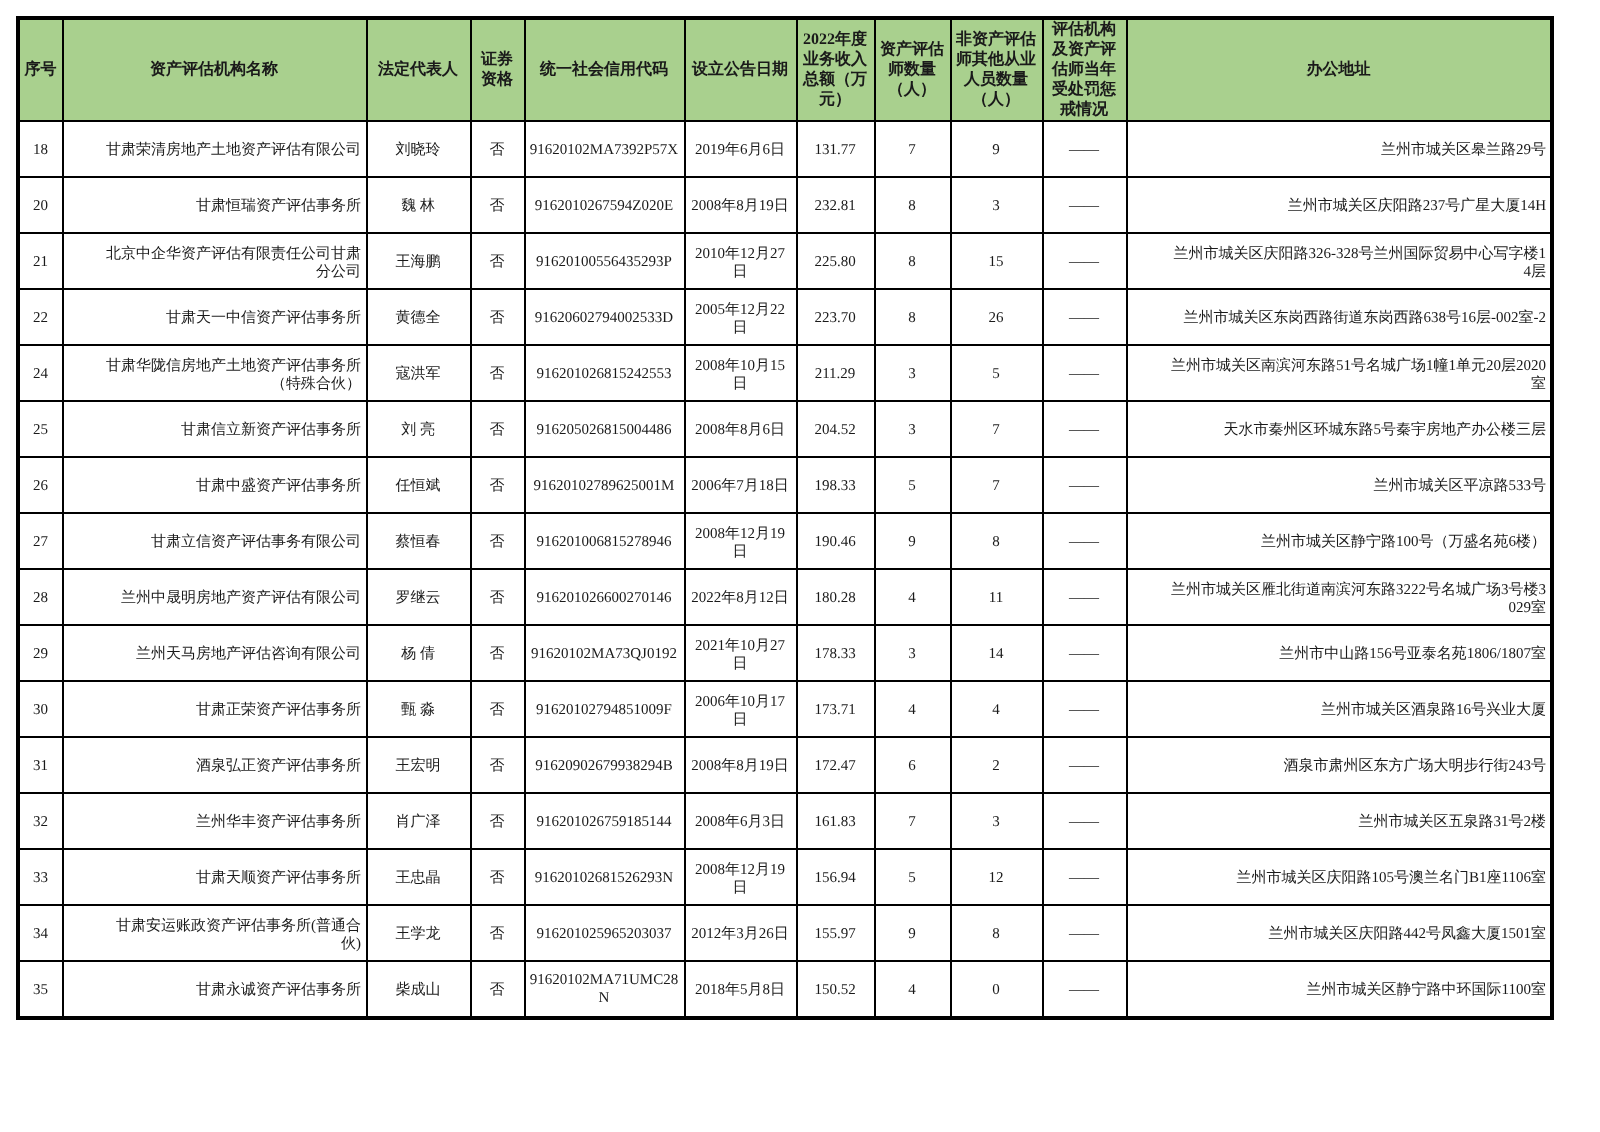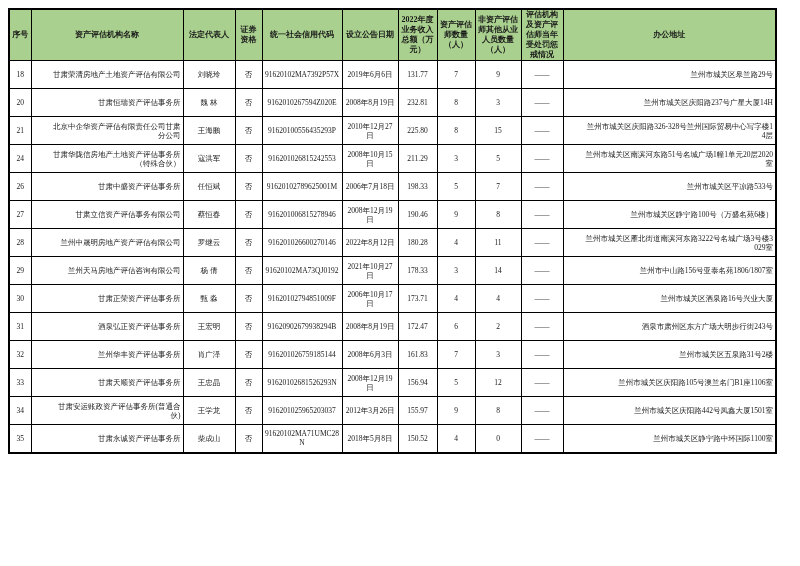--- a/index.html
+++ b/index.html
@@ -115,33 +115,59 @@
           <td class="col-securities">否</td>
           <td class="col-credit-code">91620100556435293P</td>
           <td class="col-date">2010年12月27日</td>
           <td class="col-revenue">225.80</td>
           <td class="col-appraisers">8</td>
           <td class="col-other-staff">15</td>
           <td class="col-penalty">——</td>
           <td class="col-address">兰州市城关区庆阳路326-328号兰州国际贸易中心写字楼14层</td>
         </tr>
         <tr>
+          <td class="col-index">22</td>
+          <td class="col-name">甘肃天一中信资产评估事务所</td>
+          <td class="col-legal-rep">黄德全</td>
+          <td class="col-securities">否</td>
+          <td class="col-credit-code">91620602794002533D</td>
+          <td class="col-date">2005年12月22日</td>
+          <td class="col-revenue">223.70</td>
+          <td class="col-appraisers">8</td>
+          <td class="col-other-staff">26</td>
+          <td class="col-penalty">——</td>
+          <td class="col-address">兰州市城关区东岗西路街道东岗西路638号16层-002室-2</td>
+        </tr>
+        <tr>
           <td class="col-index">24</td>
           <td class="col-name">甘肃华陇信房地产土地资产评估事务所（特殊合伙）</td>
           <td class="col-legal-rep">寇洪军</td>
           <td class="col-securities">否</td>
           <td class="col-credit-code">916201026815242553</td>
           <td class="col-date">2008年10月15日</td>
           <td class="col-revenue">211.29</td>
           <td class="col-appraisers">3</td>
           <td class="col-other-staff">5</td>
           <td class="col-penalty">——</td>
           <td class="col-address">兰州市城关区南滨河东路51号名城广场1幢1单元20层2020室</td>
         </tr>
         <tr>
+          <td class="col-index">25</td>
+          <td class="col-name">甘肃信立新资产评估事务所</td>
+          <td class="col-legal-rep">刘 亮</td>
+          <td class="col-securities">否</td>
+          <td class="col-credit-code">916205026815004486</td>
+          <td class="col-date">2008年8月6日</td>
+          <td class="col-revenue">204.52</td>
+          <td class="col-appraisers">3</td>
+          <td class="col-other-staff">7</td>
+          <td class="col-penalty">——</td>
+          <td class="col-address">天水市秦州区环城东路5号秦宇房地产办公楼三层</td>
+        </tr>
+        <tr>
           <td class="col-index">26</td>
           <td class="col-name">甘肃中盛资产评估事务所</td>
           <td class="col-legal-rep">任恒斌</td>
           <td class="col-securities">否</td>
           <td class="col-credit-code">91620102789625001M</td>
           <td class="col-date">2006年7月18日</td>
           <td class="col-revenue">198.33</td>
           <td class="col-appraisers">5</td>
           <td class="col-other-staff">7</td>
           <td class="col-penalty">——</td>

